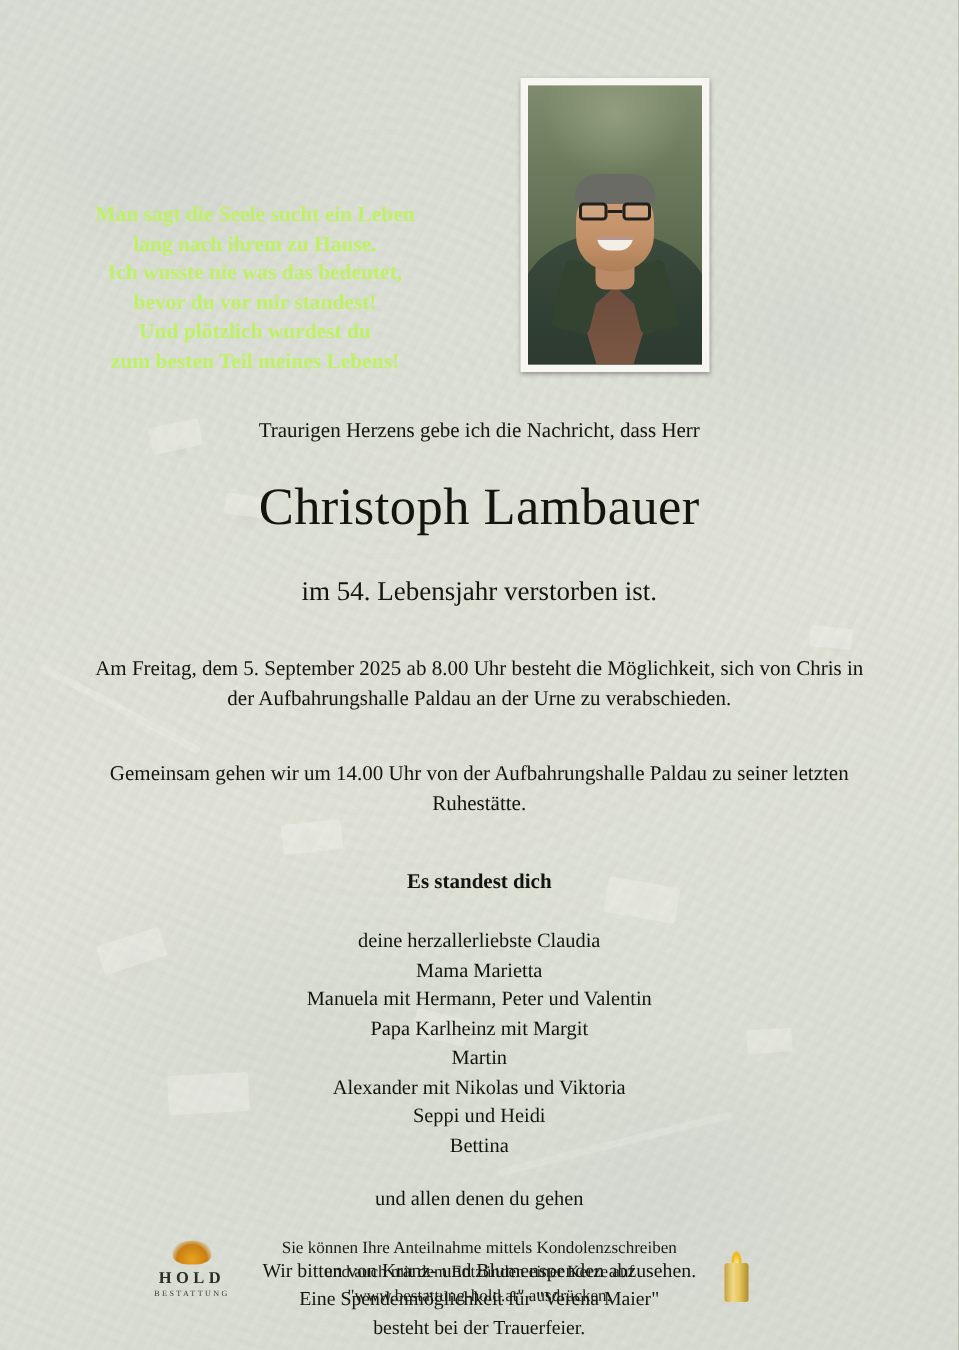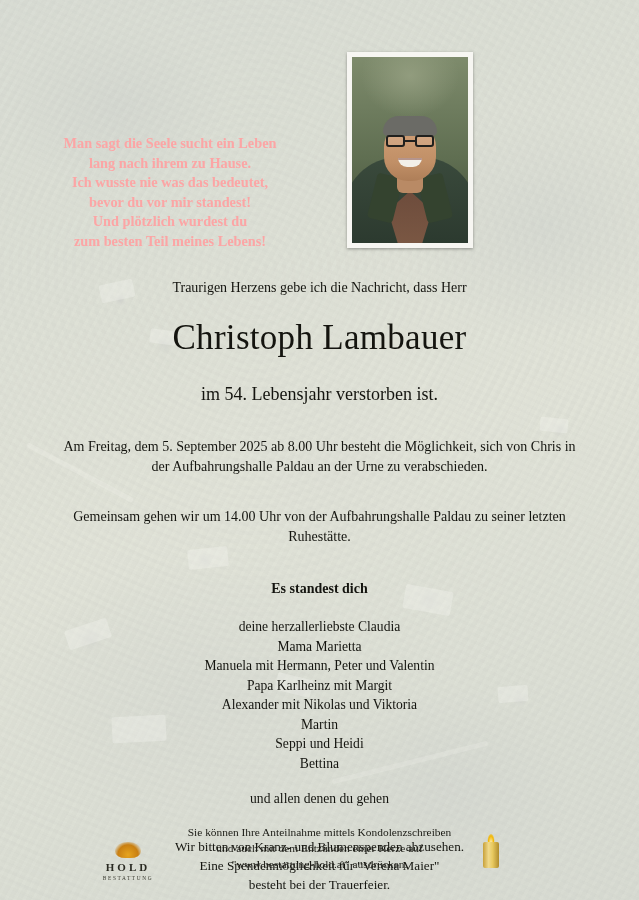--- a/index.html
+++ b/index.html
@@ -135,21 +135,21 @@
   
   .poem {
     position: absolute;
     top: 134px;
     left: 0;
     width: 340px;
     text-align: center;
     font-weight: bold;
     font-size: 14.3px;
     line-height: 19.5px;
-    color: #fca5a5;
+    color: #bef264;
   }
 
   .intro {
     margin-top: 280px;
     font-size: 14px;
     text-align: center;
   }
   .name {
     margin-top: 22px;
     font-size: 35px;
@@ -199,21 +199,21 @@
     font-size: 11.4px;
     line-height: 16px;
     text-align: center;
     color: #1a1a14;
   }
 
   
   .logo {
     position: absolute;
     left: 92px;
-    bottom: 19px;
+    bottom: 34px;
     width: 72px;
     text-align: center;
     color: #2a2a22;
   }
   .logo-flame {
     width: 26px; height: 16px; margin: 0 auto 3px auto;
     background: radial-gradient(ellipse at 50% 80%, #e6a41e 0%, #c97f12 55%, rgba(201,127,18,0) 80%);
     border-radius: 50% 50% 40% 40%;
   }
   .logo-name { font-size: 11px; letter-spacing: 3px; font-weight: bold; }
@@ -304,22 +304,22 @@
 
     <div class="para second">Gemeinsam gehen wir um 14.00 Uhr von der Aufbahrungshalle Paldau zu seiner letzten Ruhestätte.</div>
 
     <div class="vermissen">Es standest dich</div>
 
     <div class="family">
       <div>deine herzallerliebste Claudia</div>
       <div>Mama Marietta</div>
       <div>Manuela mit Hermann, Peter und Valentin</div>
       <div>Papa Karlheinz mit Margit</div>
+      <div>Martin</div>
       <div>Alexander mit Nikolas und Viktoria</div>
-      <div>Martin</div>
       <div>Seppi und Heidi</div>
       <div>Bettina</div>
     </div>
 
     <div class="fehlst">und allen denen du gehen</div>
 
     <div class="spenden">
       <div>Wir bitten von Kranz- und Blumenspenden abzusehen.</div>
       <div>Eine Spendenmöglichkeit für "Verena Maier"</div>
       <div>besteht bei der Trauerfeier.</div>

